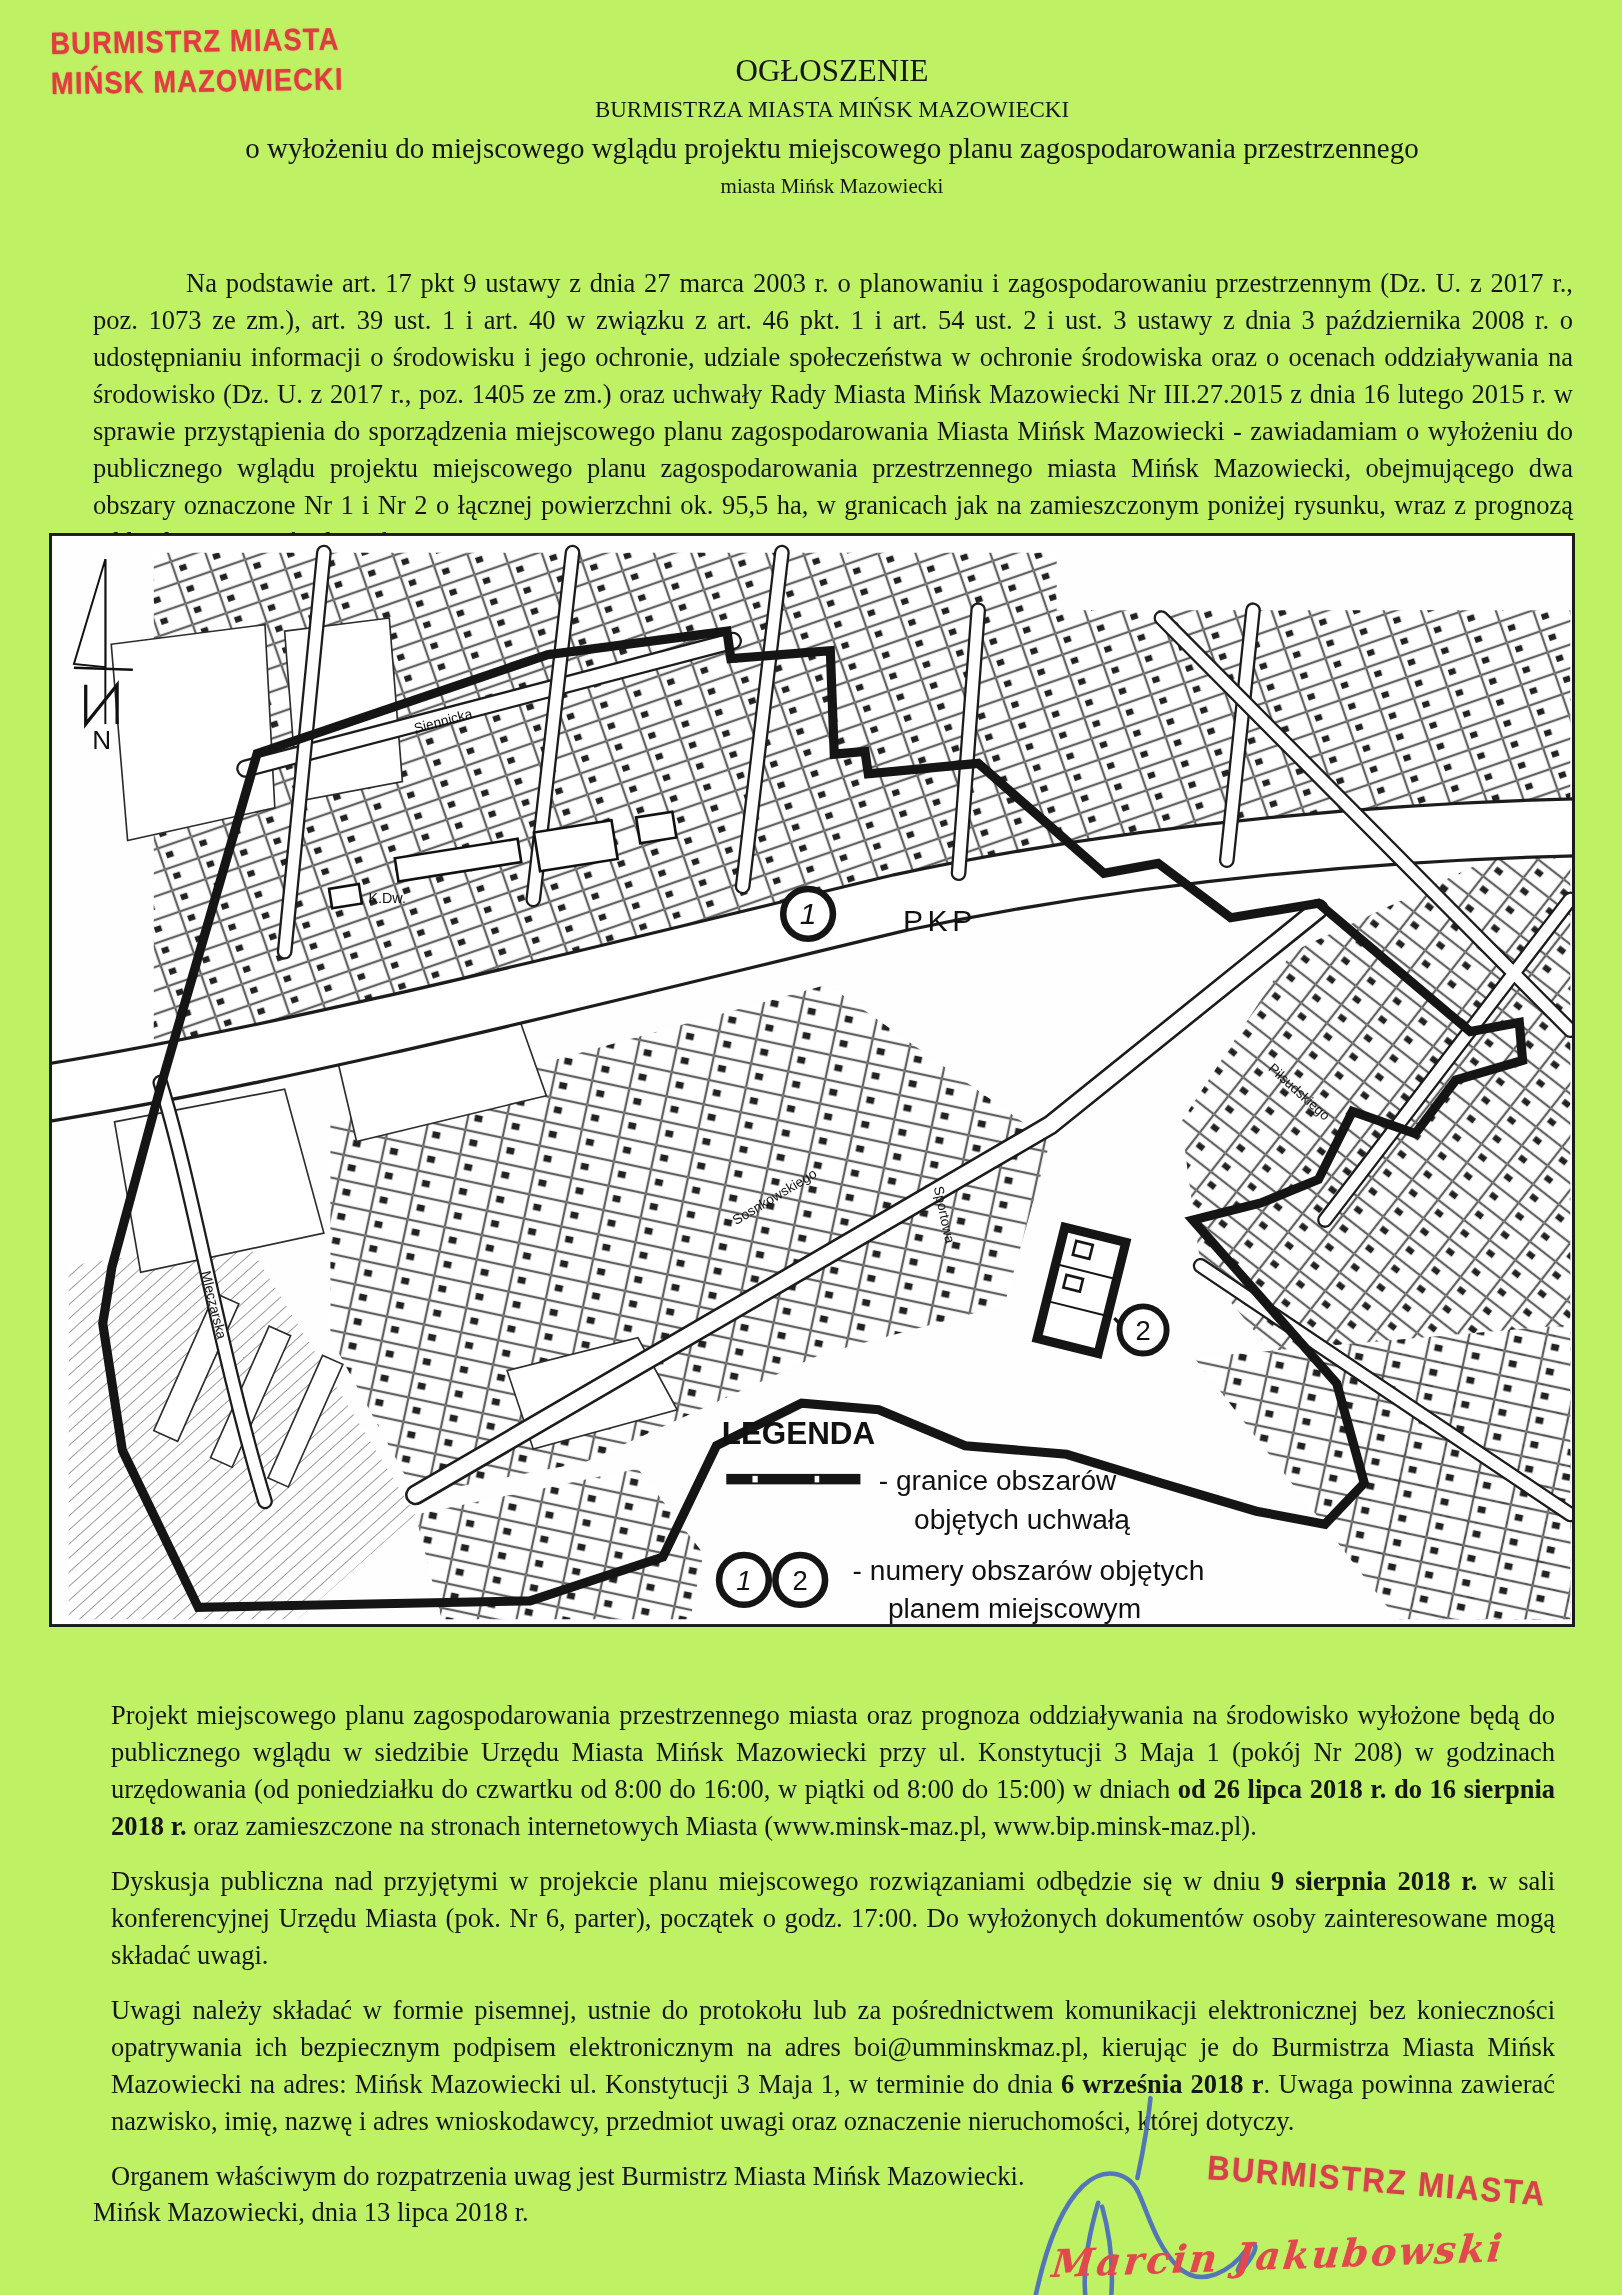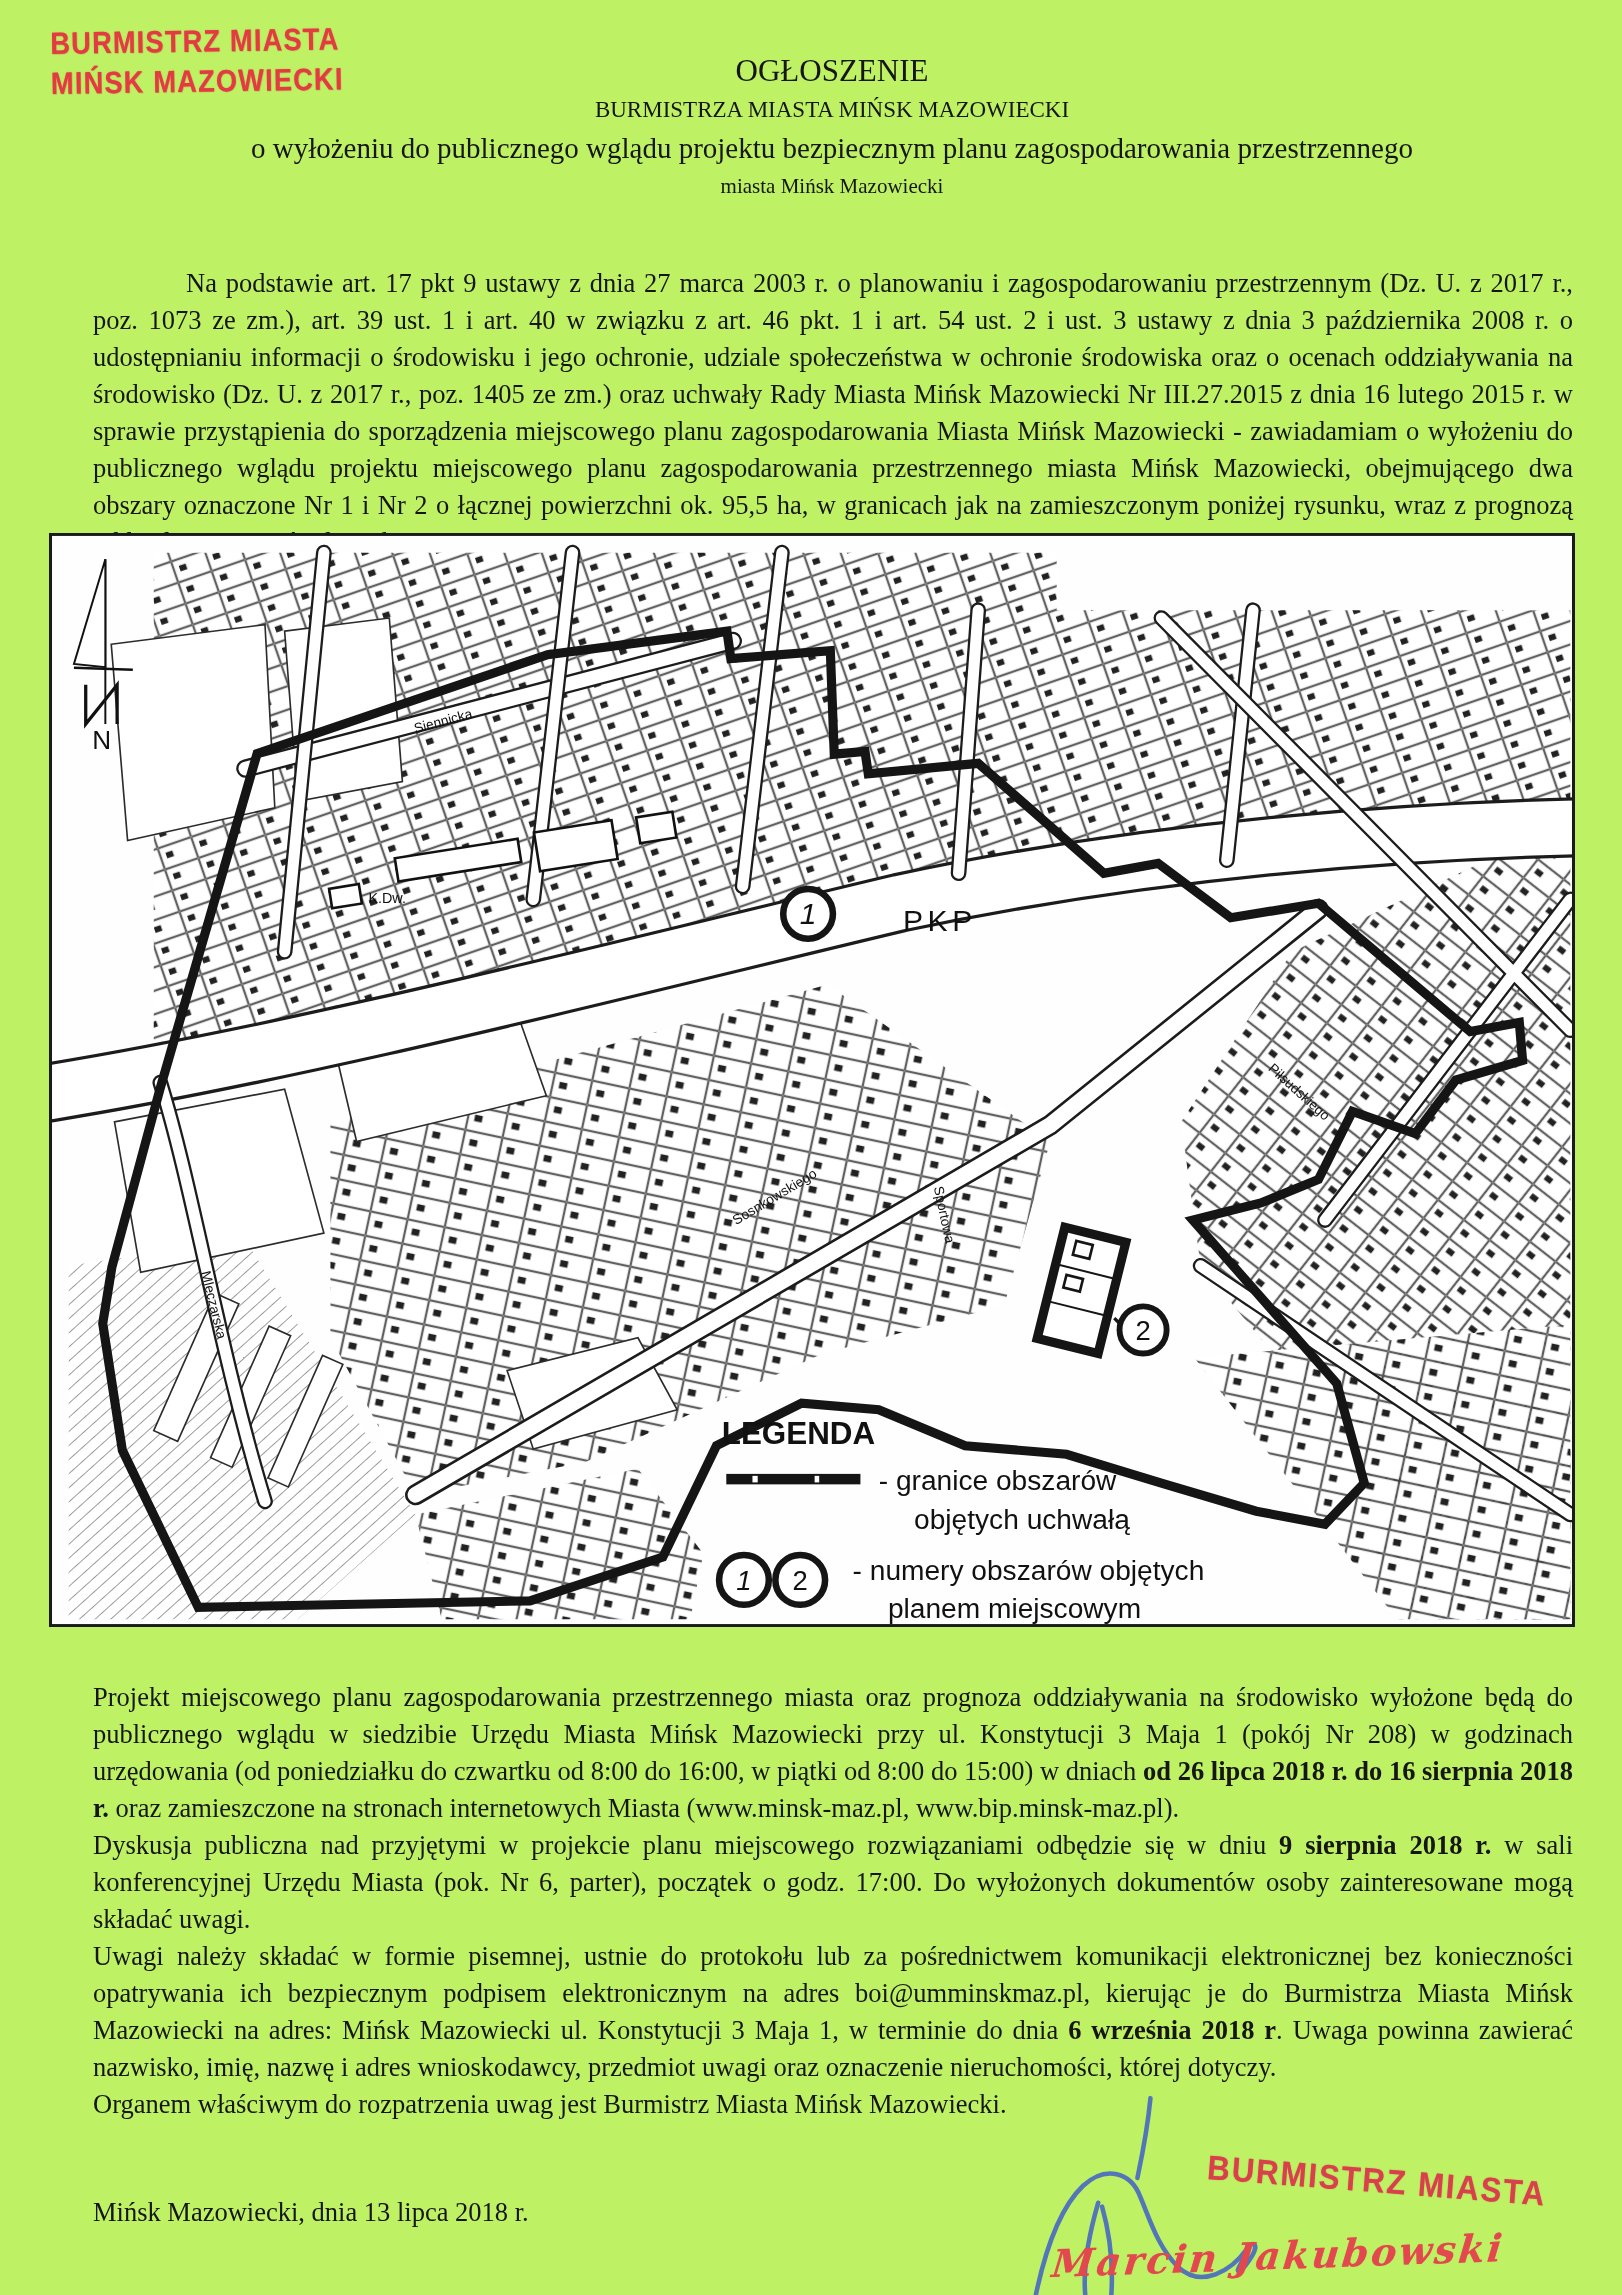--- a/index.html
+++ b/index.html
@@ -25,21 +25,21 @@
   
   .intro{
     position:absolute;left:93px;top:221px;width:1480px;
     font-size:26.5px;line-height:37px;text-align:justify;text-indent:93px;margin-top:44px;
   }
   .map-wrap{position:absolute;left:49px;top:533px;width:1526px;height:1094px;}
   .body2{
     position:absolute;left:93px;top:1679px;width:1480px;
     font-size:26.5px;line-height:37px;text-align:justify;
   }
-  .body2 p{margin:0;}
+  .body2 p{margin:18px;}
   .date-line{position:absolute;left:93px;top:2197px;font-size:26.5px;}
   
   .stamp-bottom{
     position:absolute;left:1209px;top:2148px;color:#d8404c;
     font-family:"Liberation Sans", sans-serif;font-weight:bold;font-size:34px;
     letter-spacing:2px;transform:rotate(4.5deg) scaleX(.92);transform-origin:left top;
     text-shadow:0 0 1.3px rgba(216,64,76,.6);white-space:nowrap;
   }
   .script-name{
     position:absolute;left:1052px;top:2233px;color:#e2484e;
@@ -56,21 +56,21 @@
 <div class="page">
 
   <div class="stamp-top">
     <span class="ln">BURMISTRZ MIASTA</span>
     <span class="ln">MIŃSK MAZOWIECKI</span>
   </div>
 
   <div class="header">
     <div class="h1">OGŁOSZENIE</div>
     <div class="h2">BURMISTRZA MIASTA MIŃSK MAZOWIECKI</div>
-    <div class="h3">o  wyłożeniu do publicznego wglądu projektu bezpiecznym planu zagospodarowania przestrzennego</div>
+    <div class="h3">o  wyłożeniu do miejscowego wglądu projektu miejscowego planu zagospodarowania przestrzennego</div>
     <div class="h4">miasta Mińsk Mazowiecki</div>
   </div>
 
   <div class="intro">Na podstawie art. 17 pkt 9 ustawy z dnia 27 marca 2003 r. o planowaniu i zagospodarowaniu przestrzennym (Dz. U. z 2017 r., poz. 1073 ze zm.), art. 39 ust. 1 i art. 40 w związku z art. 46 pkt. 1 i art. 54 ust. 2 i ust. 3 ustawy z dnia 3 października 2008 r. o udostępnianiu informacji o środowisku i jego ochronie, udziale społeczeństwa w ochronie środowiska oraz o ocenach oddziaływania na środowisko (Dz. U. z 2017 r., poz. 1405 ze zm.) oraz uchwały Rady Miasta Mińsk Mazowiecki Nr III.27.2015 z dnia 16 lutego 2015 r. w sprawie przystąpienia do sporządzenia miejscowego planu zagospodarowania Miasta Mińsk Mazowiecki  - zawiadamiam o wyłożeniu do publicznego wglądu projektu miejscowego planu zagospodarowania przestrzennego miasta Mińsk Mazowiecki, obejmującego dwa obszary oznaczone Nr 1 i Nr 2 o łącznej powierzchni ok. 95,5 ha, w granicach jak na zamieszczonym poniżej rysunku, wraz z prognozą oddziaływania na środowisko.</div>
 
   <div class="map-wrap">
   <svg viewBox="0 0 2332 1672" width="1526" height="1094">
     <defs>
       <pattern id="pA" width="54" height="34" patternUnits="userSpaceOnUse" patternTransform="rotate(-19)">
         <rect x="1" y="1" width="52" height="32" fill="#fff" stroke="#3a3a3a" stroke-width="1.4"></rect>

